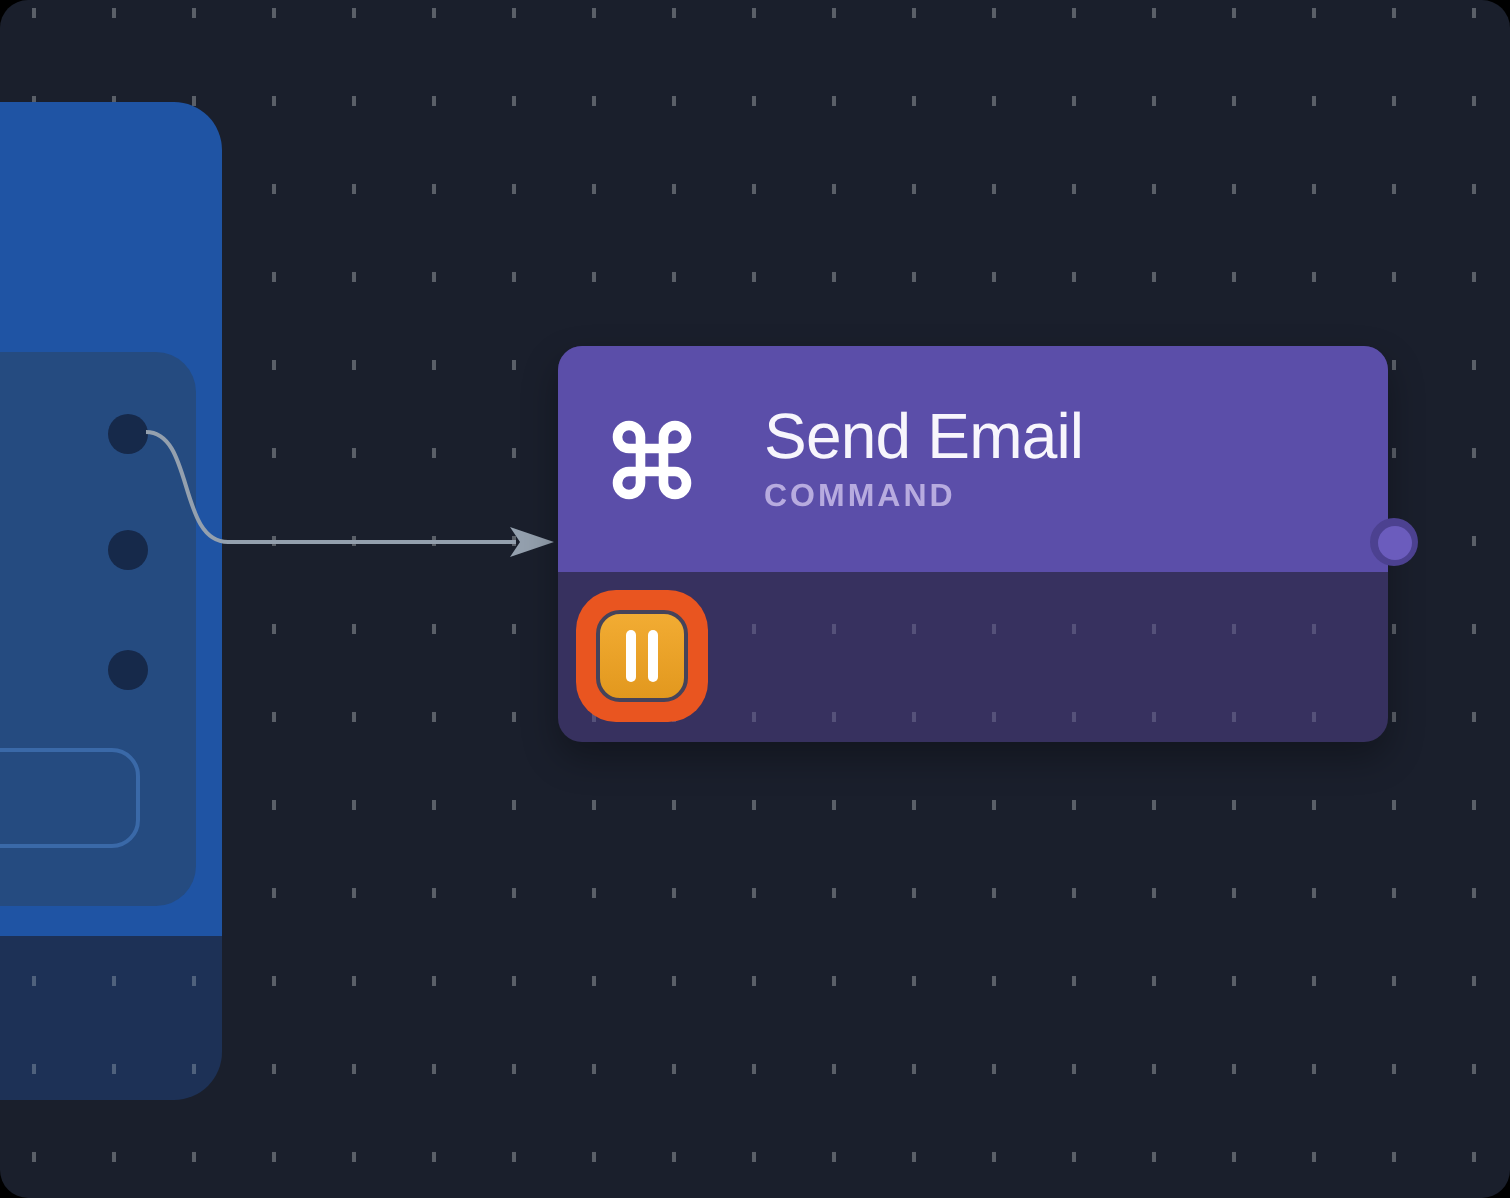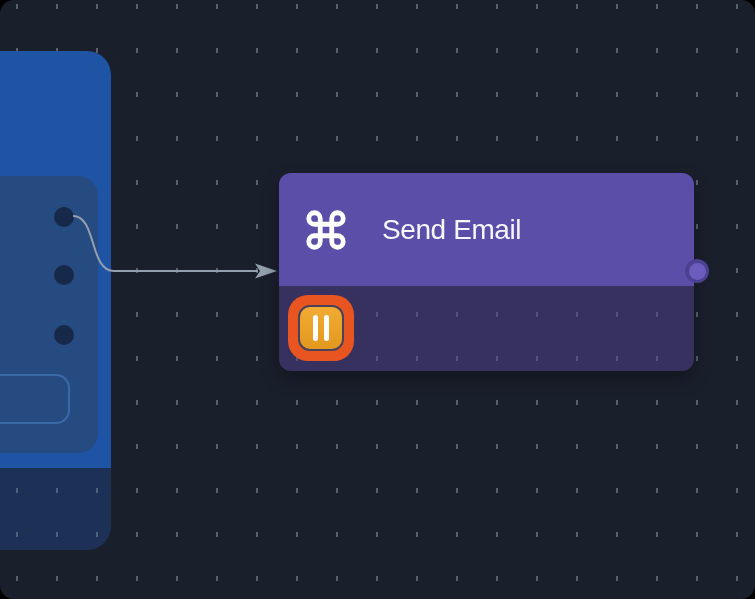--- a/index.html
+++ b/index.html
@@ -71,21 +71,21 @@
     position:absolute;left:0;top:0;width:100%;height:113px;
     background:var(--header-purple);
     border-radius:12px 12px 0 0;
     display:flex;align-items:center;
     padding-left:24px;box-sizing:border-box;
   }
   .cmd-icon{width:46px;height:46px;flex:0 0 auto;}
   .cmd-icon path{stroke:#ffffff;stroke-width:2.5;fill:none;stroke-linecap:round;stroke-linejoin:round;}
   .email-text{margin-left:33px;display:flex;flex-direction:column;}
   .email-title{
-    color:var(--title);font-size:28px;letter-spacing:-0.4px;
+    color:var(--title);font-size:32px;letter-spacing:-0.4px;
     line-height:1.05;font-weight:400;
   }
   .email-type{
     margin-top:6px;color:var(--subtitle);font-size:16px;font-weight:700;
     letter-spacing:1.5px;line-height:1;
   }
   .pause-badge{
     position:absolute;left:9px;top:122px;width:66px;height:66px;
     background:var(--orange);border-radius:20px;box-sizing:border-box;
     display:flex;align-items:center;justify-content:center;
@@ -123,20 +123,21 @@
     <polygon class="edge-arrow" points="255,263.5 277,271 255,278.5 260,271"></polygon>
   </svg>
 
   <div class="email-node">
     <div class="email-header">
       <svg class="cmd-icon" viewBox="0 0 24 24">
         <path d="M15 6v12a3 3 0 1 0 3-3H6a3 3 0 1 0 3 3V6a3 3 0 1 0-3 3h12a3 3 0 1 0-3-3"></path>
       </svg>
       <div class="email-text">
         <span class="email-title">Send Email</span>
+        <span class="email-type">COMMAND</span>
       </div>
     </div>
     <button class="pause-badge">
       <span class="pause-inner">
         <span class="pause-bar"></span>
         <span class="pause-bar"></span>
       </span>
     </button>
     <div class="out-port">
       <div class="out-port-inner"></div>

